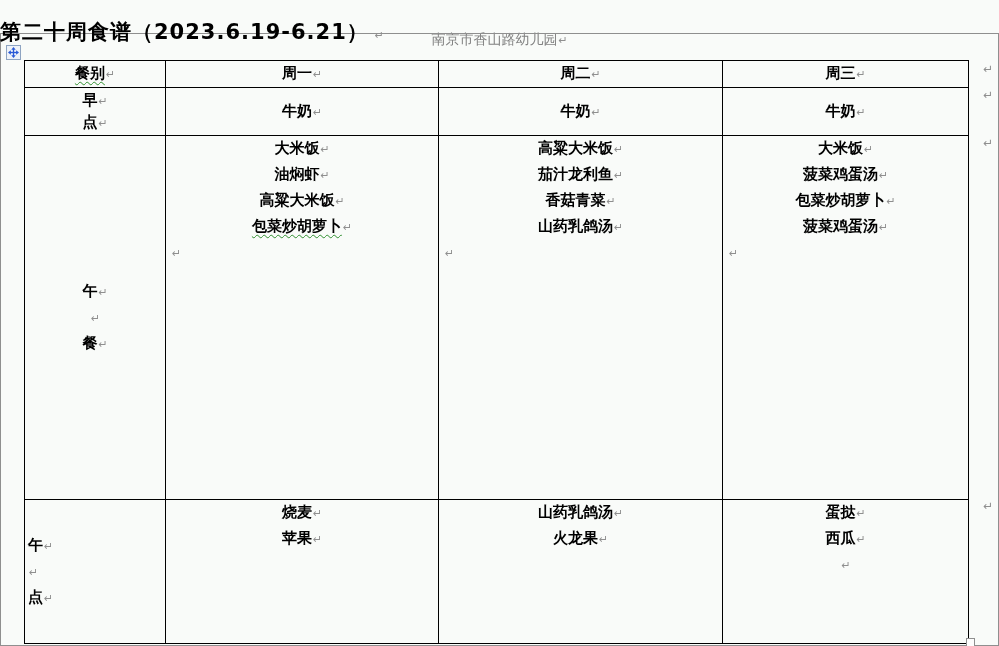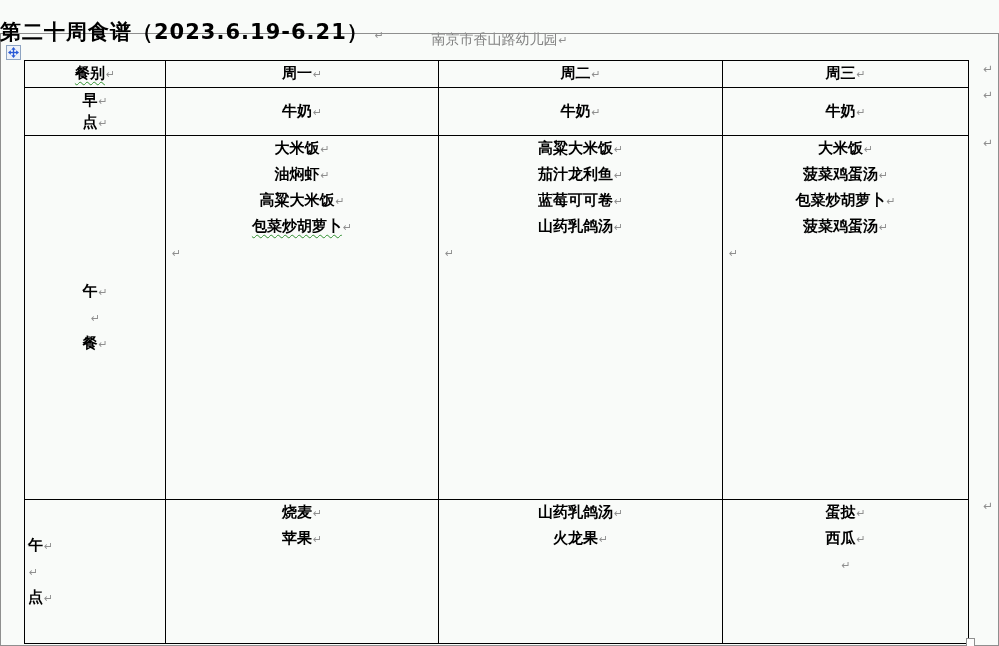--- a/index.html
+++ b/index.html
@@ -121,21 +121,21 @@
       <td class="vtop empty-left">
             <div class="line"><span class="txt">大米饭</span><span class="pilcrow">↵</span></div>
             <div class="line"><span class="txt">油焖虾</span><span class="pilcrow">↵</span></div>
             <div class="line"><span class="txt">高粱大米饭</span><span class="pilcrow">↵</span></div>
             <div class="line"><span class="txt squiggle">包菜炒胡萝卜</span><span class="pilcrow">↵</span></div>
             <div class="line empty"><span class="txt"></span><span class="pilcrow">↵</span></div>
           </td>
       <td class="vtop empty-left">
             <div class="line"><span class="txt">高粱大米饭</span><span class="pilcrow">↵</span></div>
             <div class="line"><span class="txt">茄汁龙利鱼</span><span class="pilcrow">↵</span></div>
-            <div class="line"><span class="txt">蓝莓可可卷</span><span class="pilcrow">↵</span></div>
+            <div class="line"><span class="txt">香菇青菜</span><span class="pilcrow">↵</span></div>
             <div class="line"><span class="txt">山药乳鸽汤</span><span class="pilcrow">↵</span></div>
             <div class="line empty"><span class="txt"></span><span class="pilcrow">↵</span></div>
           </td>
       <td class="vtop empty-left">
             <div class="line"><span class="txt">大米饭</span><span class="pilcrow">↵</span></div>
             <div class="line"><span class="txt">菠菜鸡蛋汤</span><span class="pilcrow">↵</span></div>
             <div class="line"><span class="txt">包菜炒胡萝卜</span><span class="pilcrow">↵</span></div>
             <div class="line"><span class="txt">菠菜鸡蛋汤</span><span class="pilcrow">↵</span></div>
             <div class="line empty"><span class="txt"></span><span class="pilcrow">↵</span></div>
           </td>

